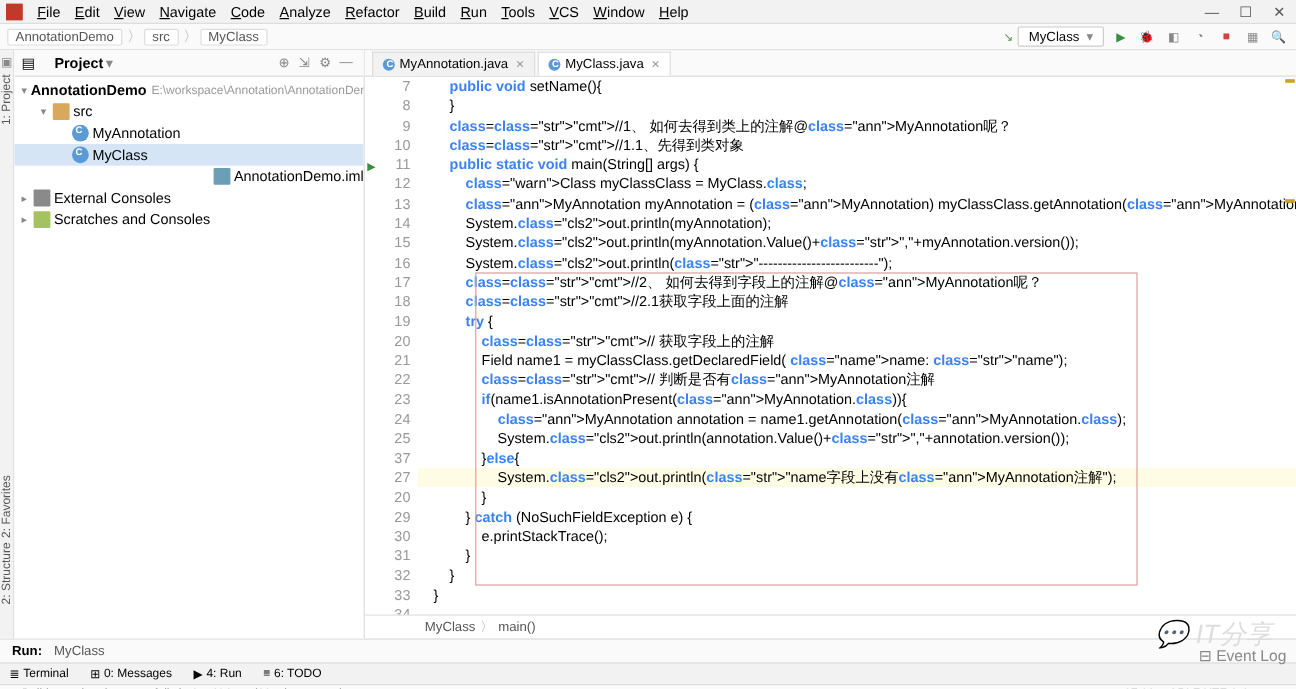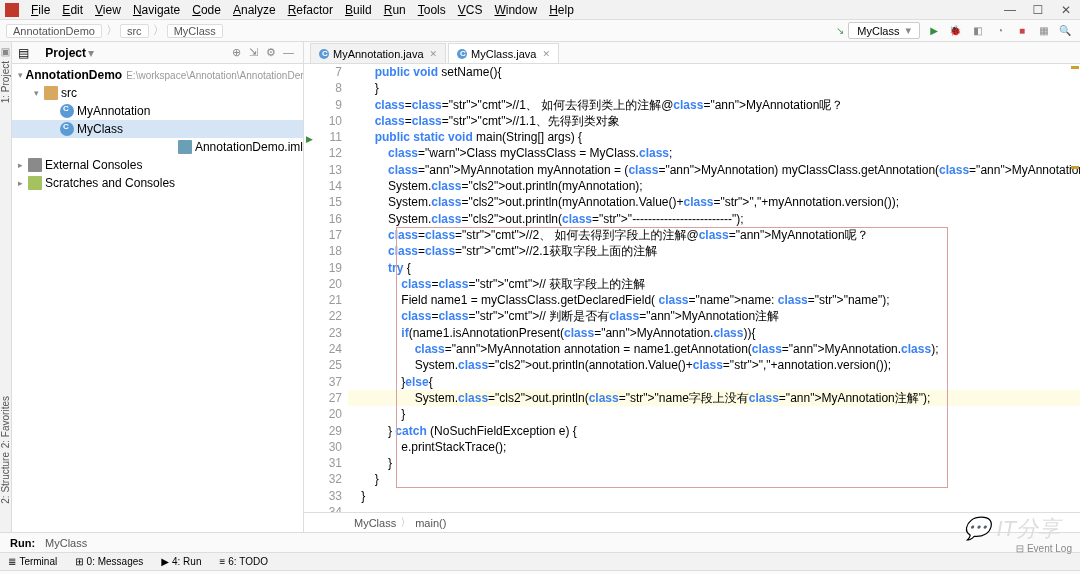--- a/index.html
+++ b/index.html
@@ -55,21 +55,21 @@
 .crumbs2 .sep { margin: 0 4px; color: #aaa; }
 .runbar { height: 20px; border-top: 1px solid #ddd; display: flex; align-items: center; font-size: 11px; background: #fafafa; }
 .runbar .lbl { padding: 0 10px; font-weight: bold; }
 .runbar .cfg { color: #555; }
 .bottombar { height: 18px; border-top: 1px solid #ddd; display: flex; align-items: center; font-size: 10px; background: #f2f2f2; padding: 0 4px; }
 .bottombar .tool { display: flex; align-items: center; margin-right: 10px; padding: 0 4px; cursor: pointer; }
 .statusbar { height: 16px; border-top: 1px solid #ddd; display: flex; align-items: center; font-size: 10px; color: #666; padding: 0 6px; background: #fafafa; }
 .statusbar .spacer { flex: 1; }
 .statusbar .item { margin-left: 12px; }
 .watermark { position: absolute; right: 20px; bottom: 30px; color: #ddd; font-size: 22px; font-style: italic; pointer-events: none; }
-.evtlog { position: absolute; right: 8px; bottom: 20px; font-size: 10px; color: #888; padding-left: 40px; }
+.evtlog { position: absolute; right: 8px; bottom: 20px; font-size: 13px; color: #888; padding-left: 40px; }
 .stripe { position: absolute; right: 0; top: 66px; width: 10px; bottom: 60px; }
 .stripe .mark { position: absolute; width: 8px; height: 3px; right: 1px; }
 </style>
 </head>
 <body>
 
 <div class="menubar">
   <div class="logo"></div>
   <div id="menu-items" style="display: inline-flex;">
       <span class="item"><u>F</u>ile</span>

